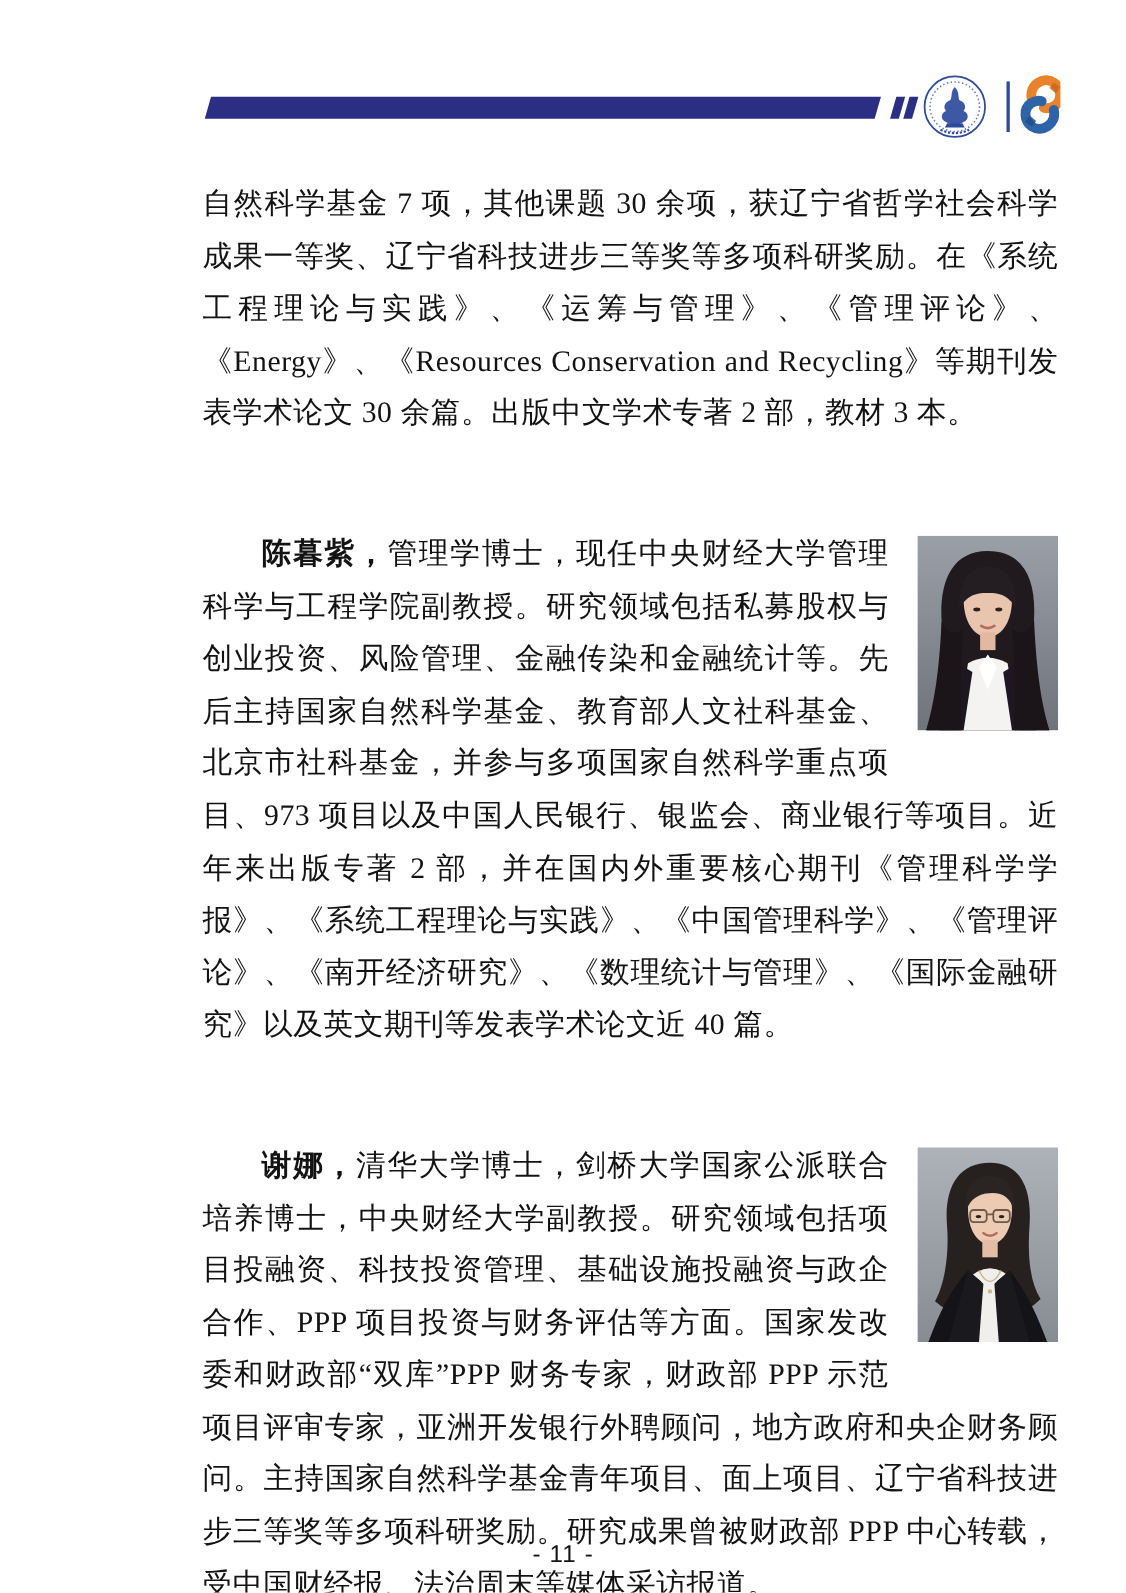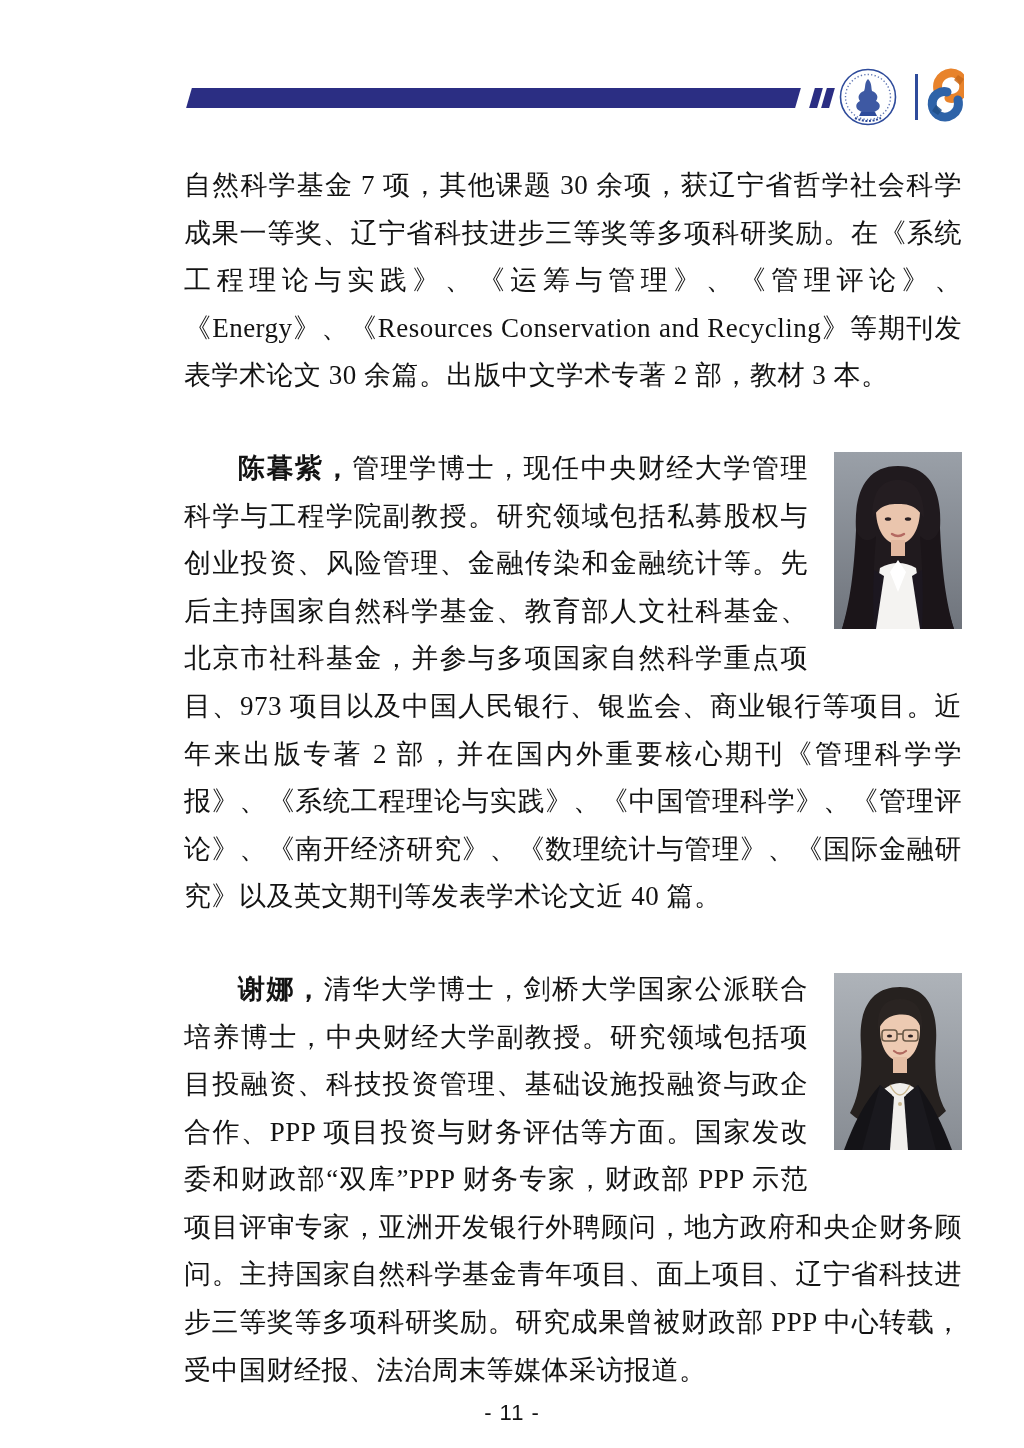--- a/index.html
+++ b/index.html
@@ -22,21 +22,21 @@
   .seal-logo { position:absolute; left:778px; top:66px; width:60px; height:62px; }
   .logo-divider { position:absolute; left:855px; top:74px; width:3px; height:46px; background:#2e4b9b; }
   .brand-logo { position:absolute; left:864px; top:66px; width:48px; height:58px; }
   
   .content {
     position:absolute; left:124px; top:162px; width:778px;
     font-size:27px; line-height:47.6px; text-align:justify;
     letter-spacing:0.5px;
   }
   .para { margin:0; }
-  .bio { margin-top:45px; text-indent:2em; }
+  .bio { margin-top:80px; text-indent:2em; }
   .bio-name { font-weight:700; font-family:"Liberation Sans","DejaVu Sans",sans-serif; }
   .photo {
     float:right; width:128px; height:177px;
     margin:7px 0 12px 26px;
   }
   .photo svg { display:block; width:100%; height:100%; }
   
   .footer {
     position:absolute; left:0; top:1400px; width:100%;
     text-align:center; font-family:"Liberation Sans","DejaVu Sans",sans-serif;

